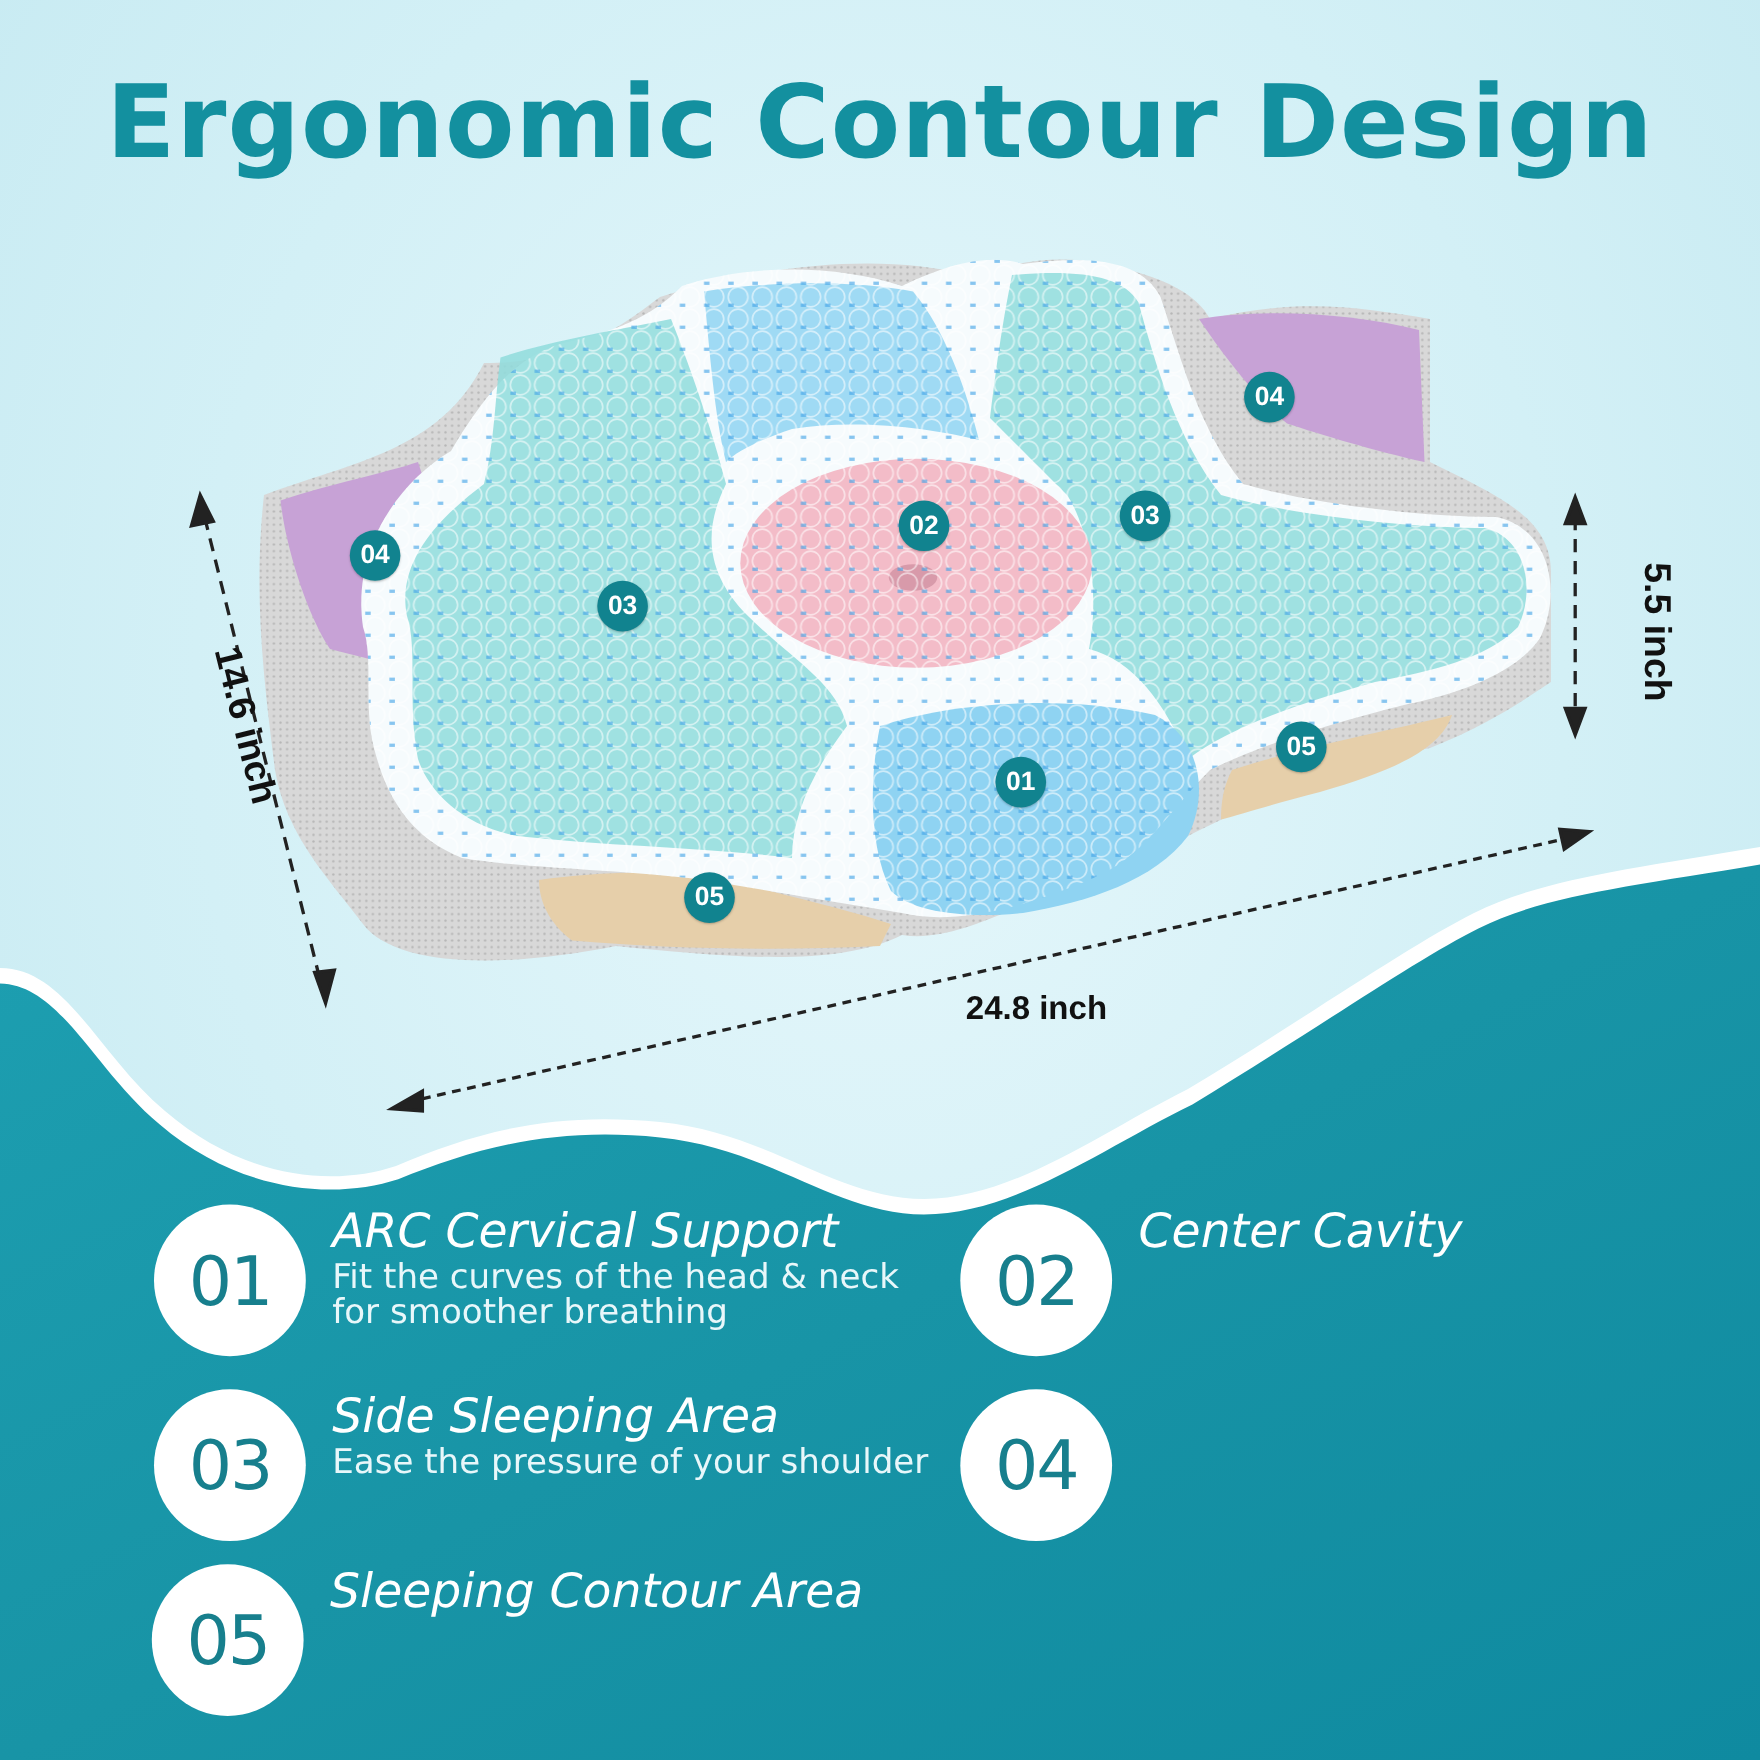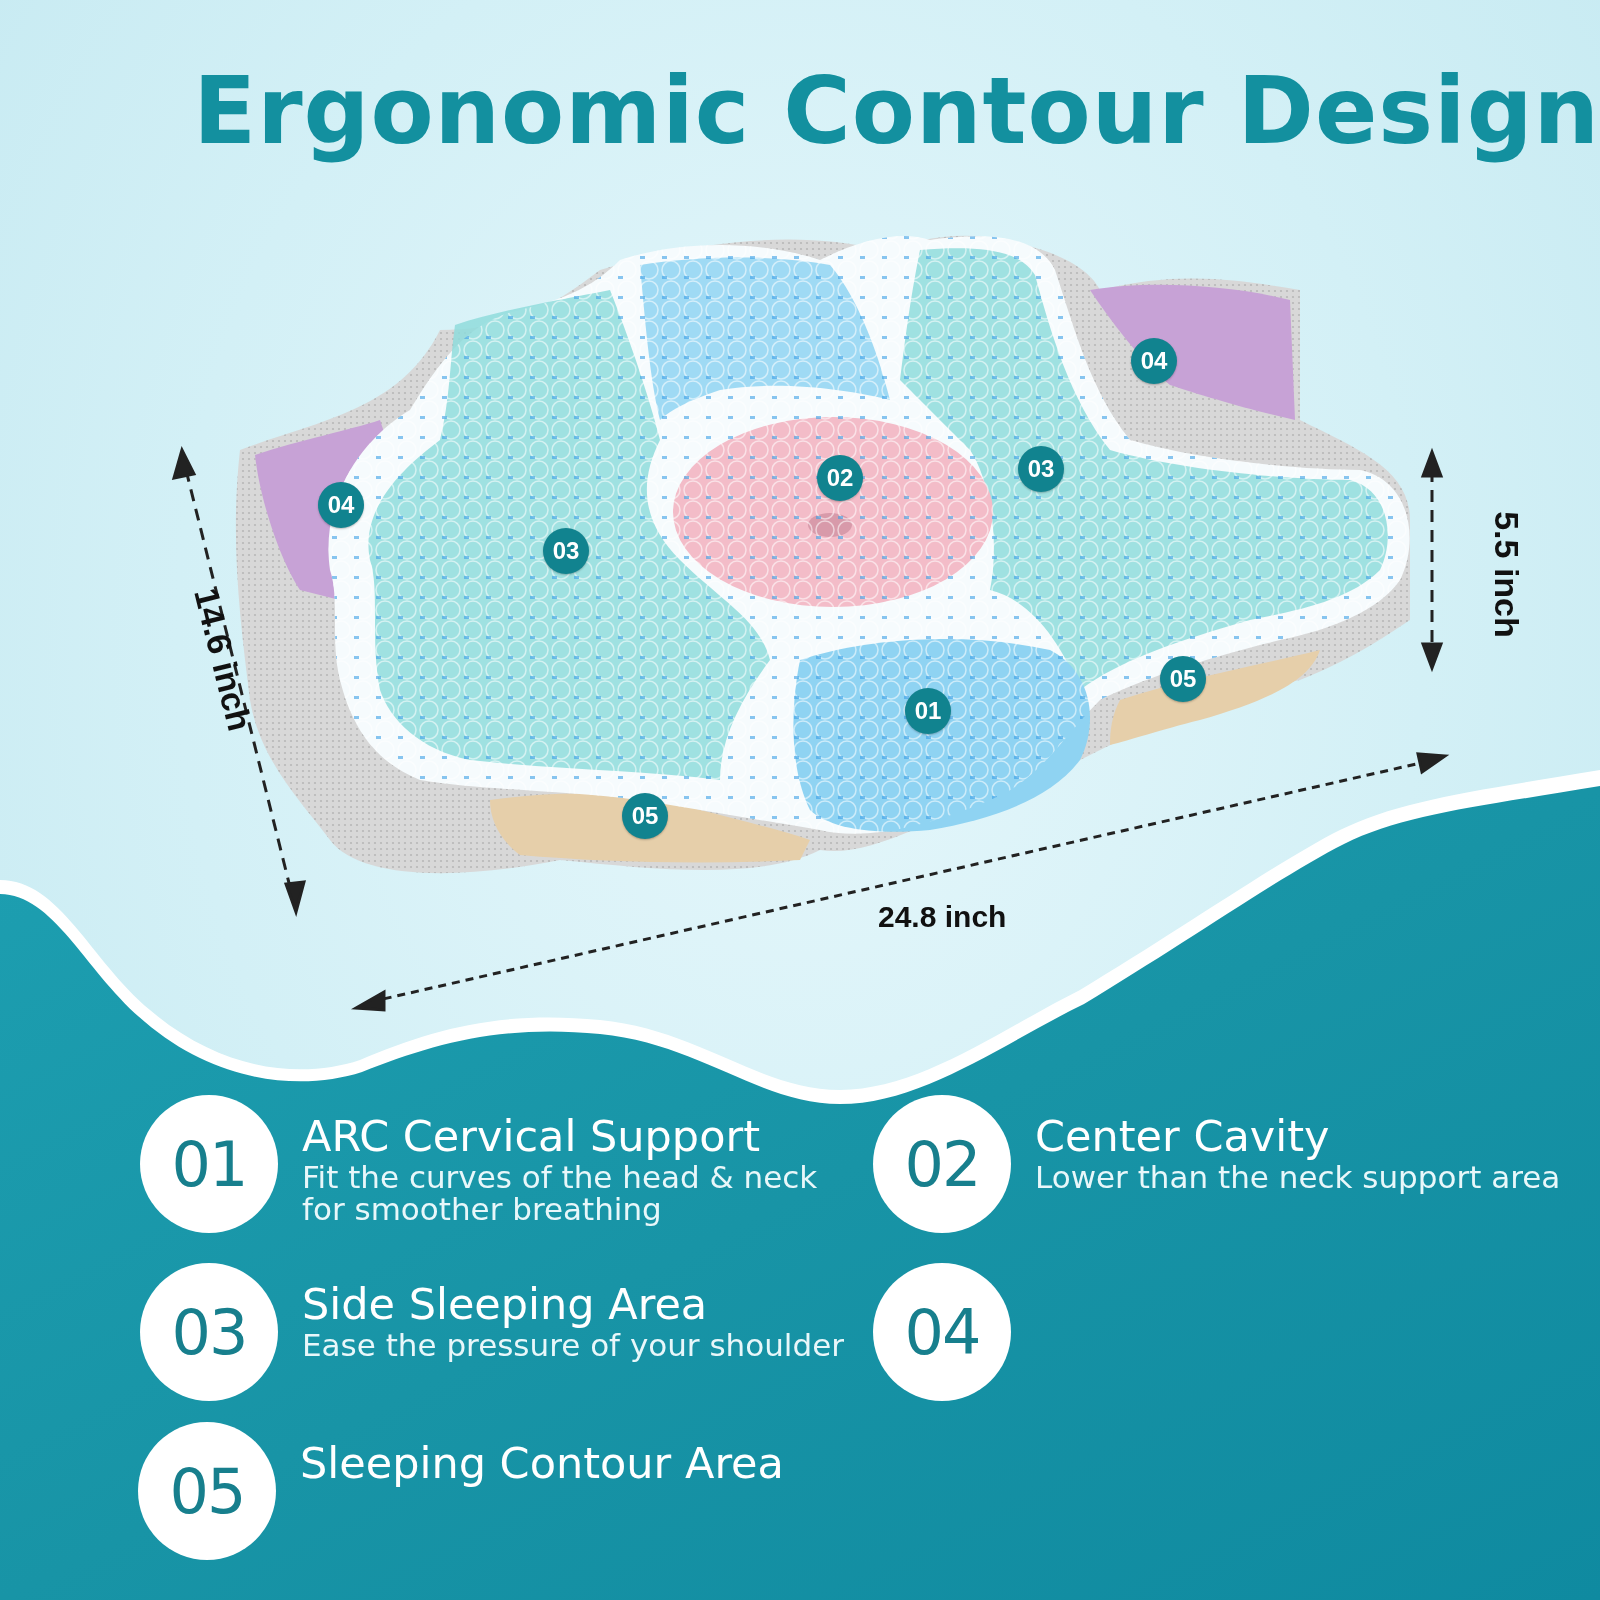--- a/index.html
+++ b/index.html
@@ -2,21 +2,21 @@
 <html><head>
 <meta charset="utf-8">
 <style>
   html, body { margin: 0; padding: 0; }
   body {
     width: 1600px; height: 1600px; position: relative; overflow: hidden;
     font-family: "DejaVu Sans", sans-serif;
     background: radial-gradient(ellipse at 50% 40%, #e6f7fb 0%, #d3f0f6 55%, #c4e9f1 100%);
   }
   .title {
-    position: absolute; top: 58px; left: 0; width: 1600px; text-align: right;
+    position: absolute; top: 58px; left: 0; width: 1600px; text-align: center;
     font-family: "DejaVu Sans", sans-serif; font-weight: bold;
     font-size: 92px; color: #13909f; letter-spacing: 1px;
   }
   svg.art { position: absolute; left: 0; top: 0; }
   .dim-label {
     position: absolute; font-family: "Liberation Sans", sans-serif; font-weight: bold;
     font-size: 34px; color: #111; white-space: nowrap;
   }
   .dim-height { left: 150px; top: 640px; transform: rotate(76deg); transform-origin: center; }
   .dim-depth  { left: 1443px; top: 555px; transform: rotate(90deg); transform-origin: center; }
@@ -31,21 +31,21 @@
 
   .features { position: absolute; left: 0; top: 0; width: 1600px; height: 1600px; pointer-events: none; }
   .feature { position: absolute; display: flex; align-items: flex-start; }
   .num-circle {
     width: 138px; height: 138px; border-radius: 50%; background: #ffffff;
     color: #177f8d; font-family: "DejaVu Sans", sans-serif; font-size: 62px;
     display: flex; align-items: center; justify-content: center; flex-shrink: 0;
     letter-spacing: -2px;
   }
   .feat-text { margin-left: 24px; color: #ffffff; font-family: "DejaVu Sans", sans-serif; }
-  .feat-title { font-size: 43px; line-height: 50px; margin-top: 16px; }
+  .feat-title { font-size: 43px; line-height: 50px; margin-top: 0; font-style: italic; }
   .feat-desc { font-size: 31px; line-height: 32px; color: #e8f7fa; }
 </style>
 </head>
 <body>
 
 <div class="title">Ergonomic Contour Design</div>
 
 <svg class="art" width="1600" height="1600" viewBox="0 0 1600 1600">
   <defs>
     <linearGradient id="tealGrad" x1="0" y1="0" x2="1" y2="1">
@@ -125,21 +125,20 @@
       <div class="feat-title">ARC Cervical Support</div>
       <div class="feat-desc">Fit the curves of the head &amp; neck</div>
       <div class="feat-desc">for smoother breathing</div>
     </div>
   </div>
 
   <div class="feature" style="left:873px; top:1095px;">
     <div class="num-circle">02</div>
     <div class="feat-text">
       <div class="feat-title">Center Cavity</div>
-      <div class="feat-desc">Lower than the neck support area</div>
     </div>
   </div>
 
   <div class="feature" style="left:140px; top:1263px;">
     <div class="num-circle">03</div>
     <div class="feat-text">
       <div class="feat-title">Side Sleeping Area</div>
       <div class="feat-desc">Ease the pressure of your shoulder</div>
     </div>
   </div>

